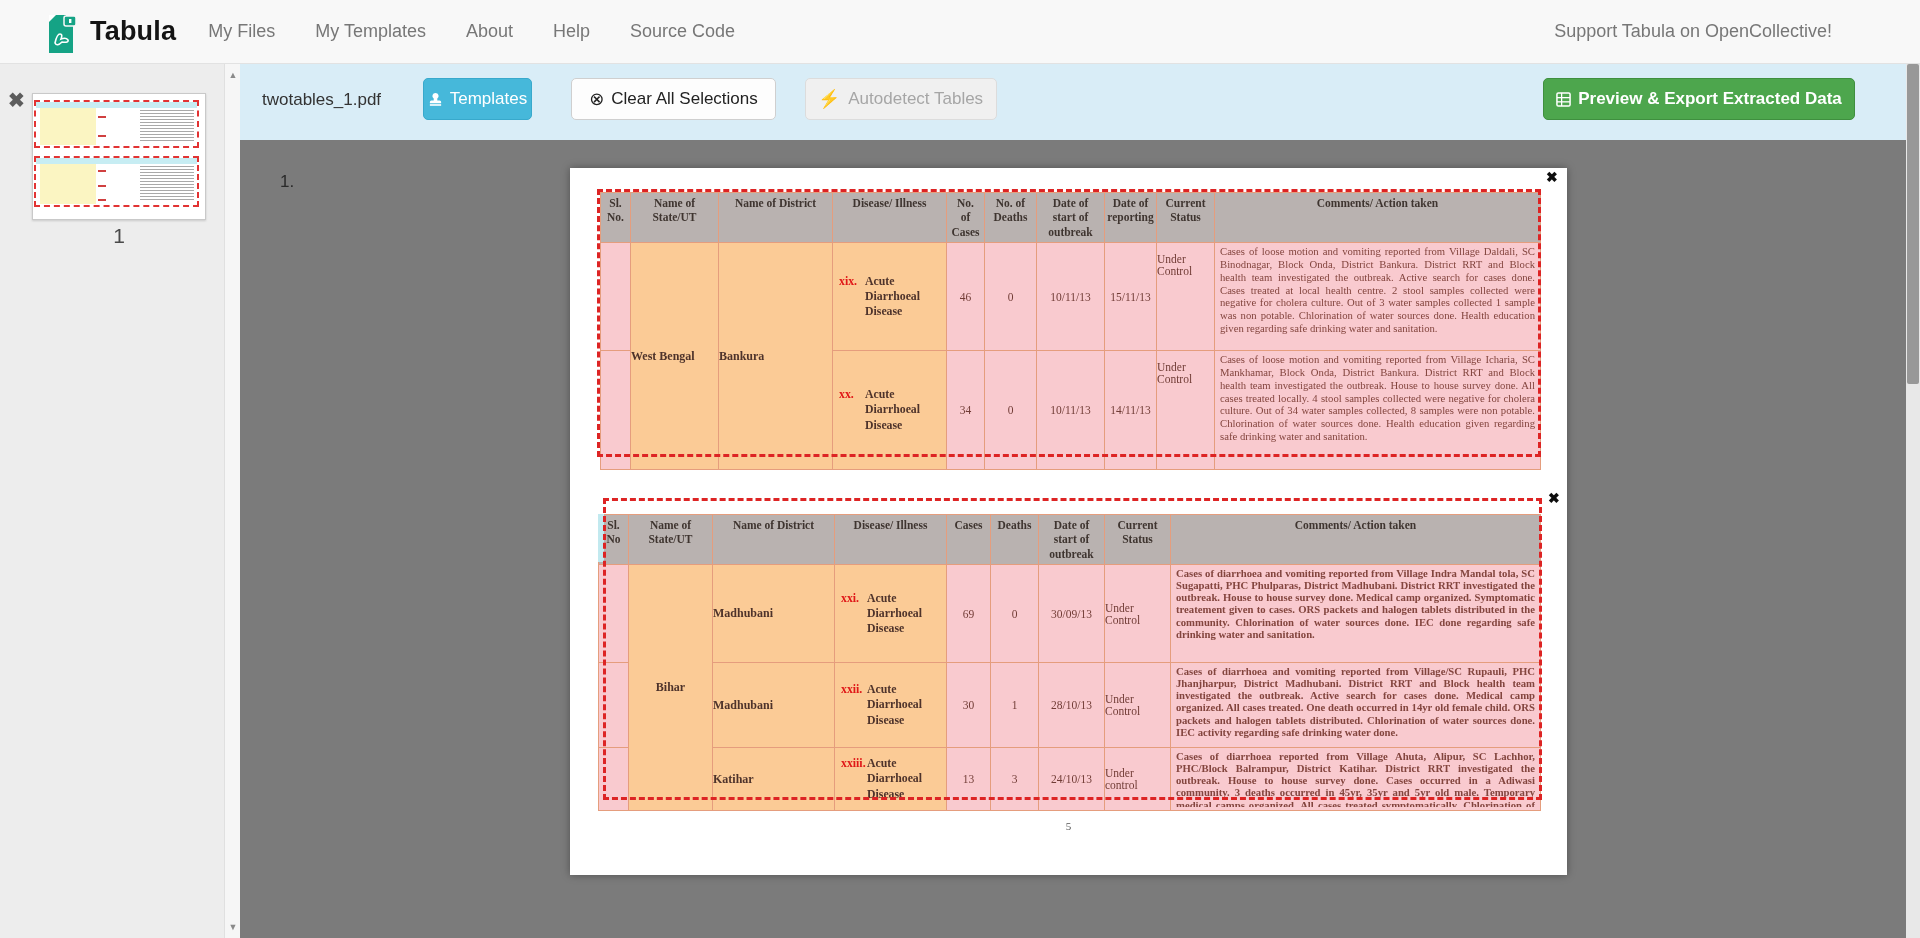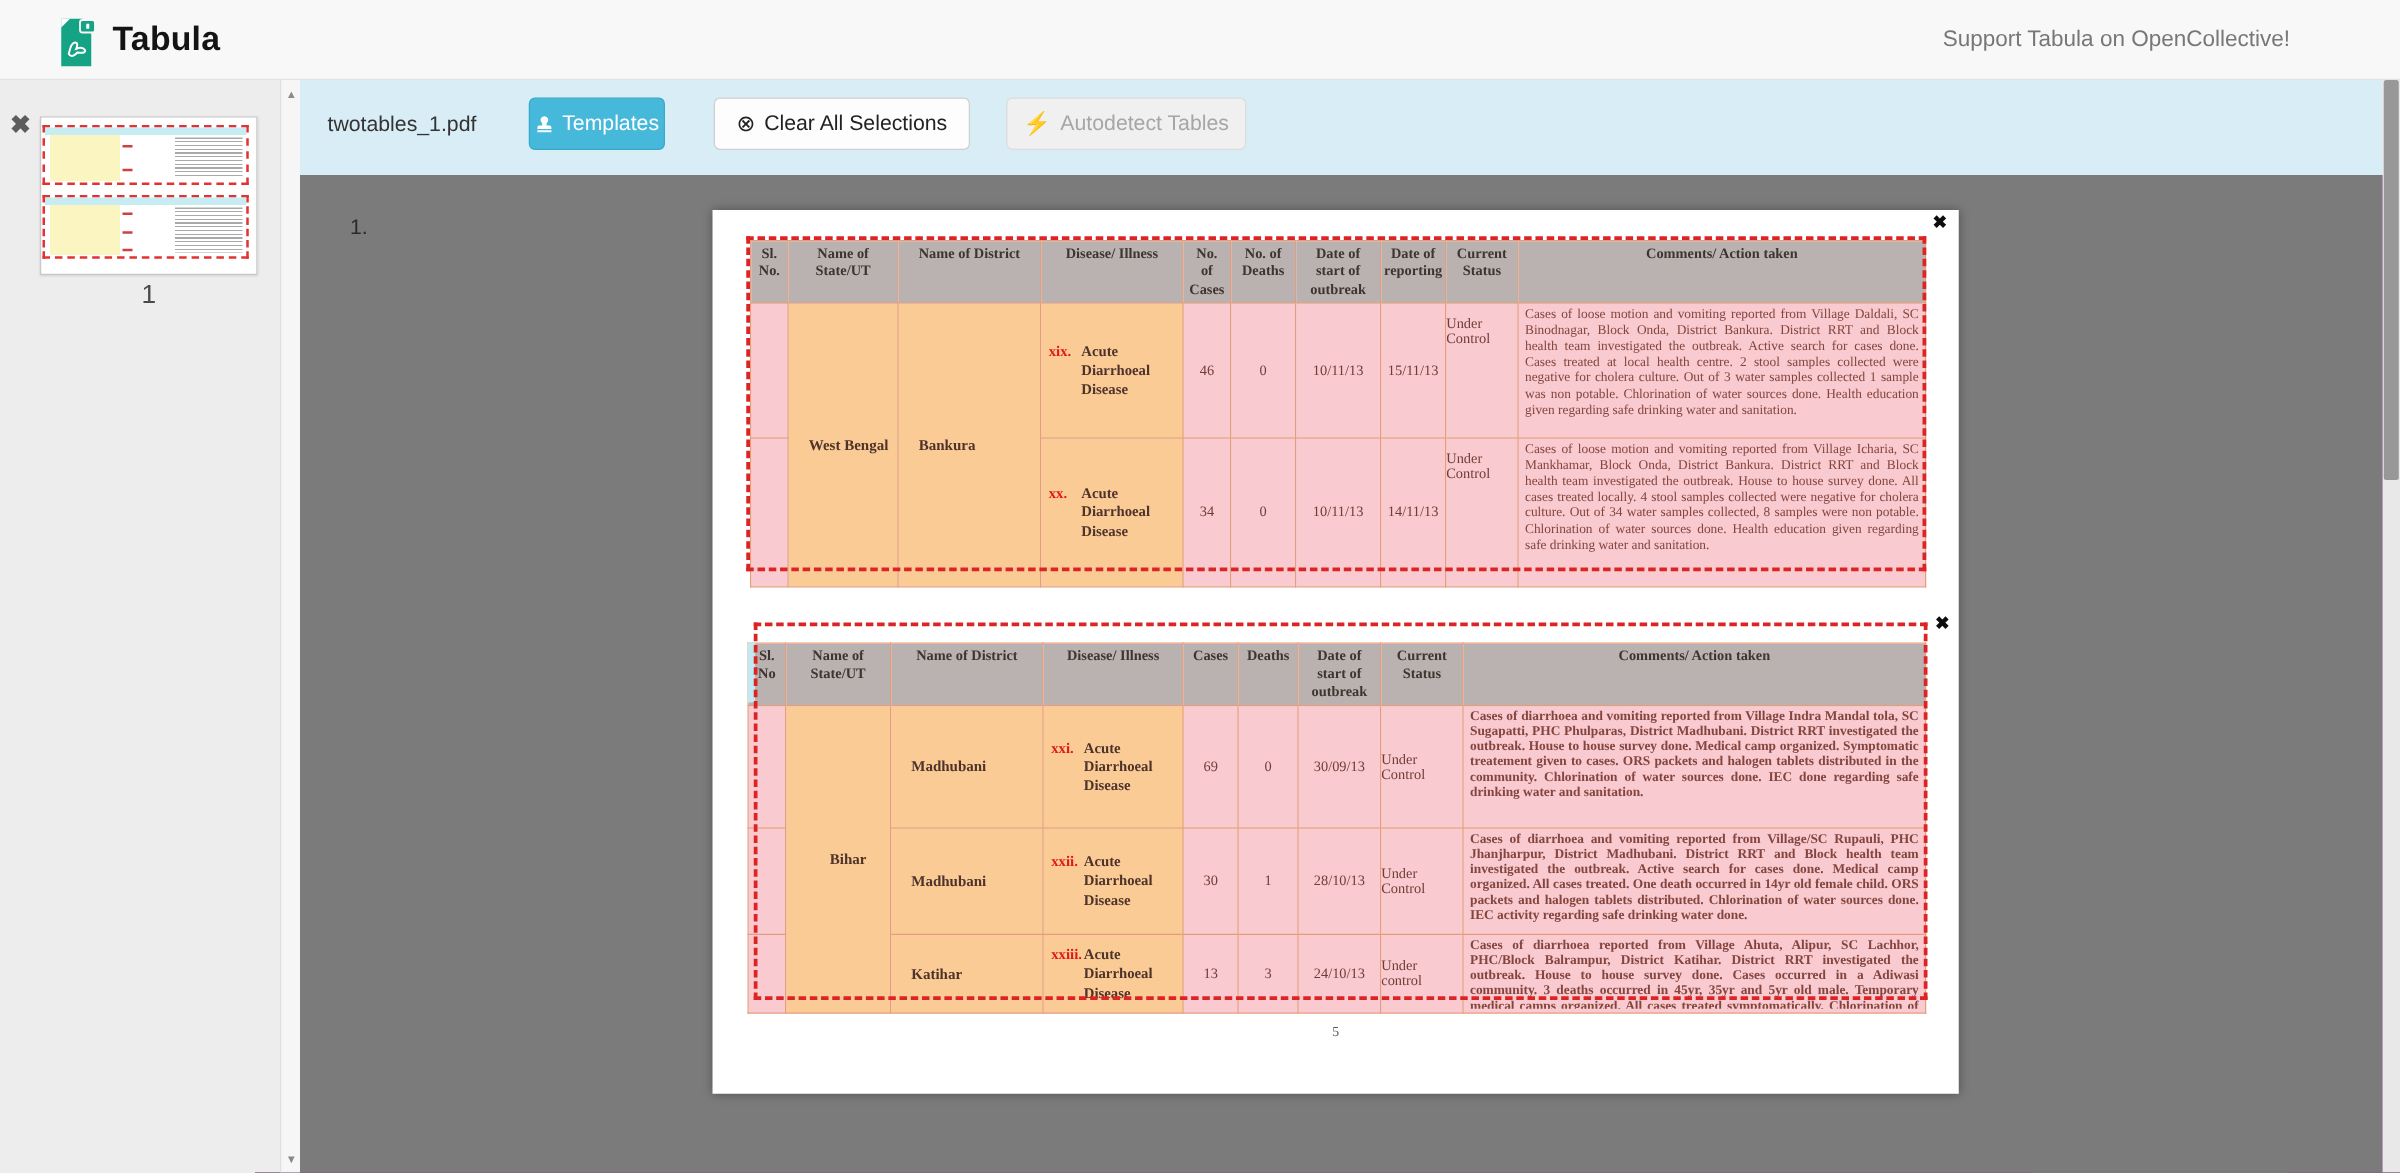--- a/index.html
+++ b/index.html
@@ -47,21 +47,21 @@
   .page-marker { position:absolute; left:40px; top:32px; font-size:17px; color:#2a2a2a; }
   .pdf-page { position:absolute; left:330px; top:28px; width:997px; height:707px; background:#fff; box-shadow:0 0 8px rgba(0,0,0,0.35); }
 
   
   .pdf-table { position:absolute; border-collapse:collapse; table-layout:fixed; font-family:"Liberation Serif", serif; }
   .pdf-table td, .pdf-table th { border:1px solid #e59d7d; overflow:hidden; }
   .pdf-table th { background:#b9b2b0; color:#3f3530; font-size:11.5px; font-weight:bold; vertical-align:top; text-align:center; padding:3px 1px; line-height:1.25; }
   td.c-pink { background:#f9cacf; }
   td.c-orange { background:#fbcb96; }
   td.val { text-align:center; vertical-align:middle; font-size:11.5px; color:#713c36; }
-  td.bold-name { text-align:left; vertical-align:middle; font-weight:bold; color:#4e332b; font-size:12px; padding-left:16px;margin-left:14px; }
+  td.bold-name { text-align:left; vertical-align:middle; font-weight:bold; color:#4e332b; font-size:12px; padding-left:0;margin-left:14px; }
   td.disease { vertical-align:middle; padding:2px 2px 2px 6px; }
   .disease-inner { display:flex; font-size:11.8px; line-height:1.3; }
   .rn { color:#e01818; font-weight:bold; width:26px; flex:none; }
   .dname { font-weight:bold; color:#4e332b; white-space:pre-line; }
   td.status { text-align:left; font-size:11.5px; color:#713c36; }
   td.status-top { vertical-align:top; padding-top:10px; }
   td.status-mid { vertical-align:middle; }
   td.comment { vertical-align:top; padding:2px 5px; }
   .comment-inner { font-size:10.7px; color:#83453e; text-align:justify; overflow:hidden; }
   .t1 .comment-inner { line-height:12.8px; }
@@ -99,20 +99,27 @@
           <path d="M9 6 L26 6 L26 12 L33 12 L33 44 L9 44 Z" fill="#15a385"></path>
           <path d="M9 6 L16 6 L9 13 Z" fill="#ffffff"></path>
           <path d="M15 34 q 2 -9 5 -9 q 3 0 1 5 q 5 -2 7 1 q 1 3 -6 2 q -5 5 -7 1 Z" fill="none" stroke="#ffffff" stroke-width="1.6"></path>
           <rect x="24" y="7" width="12" height="10" rx="2" fill="#15a385" stroke="#f8f8f8" stroke-width="1.5"></rect>
           <path d="M27.5 7 v-2 a2.5 2.5 0 0 1 5 0 v2" fill="none" stroke="#f8f8f8" stroke-width="1.5"></path>
           <rect x="29" y="10" width="2.4" height="4" fill="#ffffff"></rect>
         </svg>
       </span>
       <span class="brand-title">Tabula</span>
     </div>
+    <div class="nav-links">
+      <span class="nav-link">My Files</span>
+      <span class="nav-link">My Templates</span>
+      <span class="nav-link">About</span>
+      <span class="nav-link">Help</span>
+      <span class="nav-link">Source Code</span>
+    </div>
     <span class="support-link">Support Tabula on OpenCollective!</span>
   </div>
 
   <div class="toolbar">
     <span class="filename">twotables_1.pdf</span>
     <div class="btn btn-templates">
       <span>
         <svg class="icon-svg" width="15" height="15" viewBox="0 0 16 16" fill="#ffffff">
           <path d="M8 1a3.3 3.3 0 0 0-1.9 6V9H3.6A1.6 1.6 0 0 0 2 10.6V12h12v-1.4A1.6 1.6 0 0 0 12.4 9H9.9V7A3.3 3.3 0 0 0 8 1z"></path>
           <rect x="2" y="13" width="12" height="1.7"></rect>
@@ -120,20 +127,31 @@
       </span>
       <span>Templates</span>
     </div>
     <div class="btn btn-clear">
       <span class="glyph">⊗</span>
       <span>Clear All Selections</span>
     </div>
     <div class="btn btn-autodetect">
       <span class="glyph">⚡</span>
       <span>Autodetect Tables</span>
+    </div>
+    <div class="btn btn-export">
+      <span>
+        <svg class="icon-svg" width="15" height="15" viewBox="0 0 16 16">
+          <rect x="1" y="1" width="14" height="14" rx="1.5" fill="none" stroke="#ffffff" stroke-width="1.6"></rect>
+          <line x1="1" y1="6" x2="15" y2="6" stroke="#ffffff" stroke-width="1.4"></line>
+          <line x1="1" y1="10.5" x2="15" y2="10.5" stroke="#ffffff" stroke-width="1.4"></line>
+          <line x1="6" y1="1" x2="6" y2="15" stroke="#ffffff" stroke-width="1.4"></line>
+        </svg>
+      </span>
+      <span>Preview &amp; Export Extracted Data</span>
     </div>
   </div>
 
   <div class="sidebar">
     <span class="page-delete">✖</span>
     <div class="thumb-page">
       <div class="mini-table mini-t1">
         <div class="mini-head"></div>
         <div class="mini-yellow"></div>
         <div class="mini-mark" style="top:14px;"></div>

